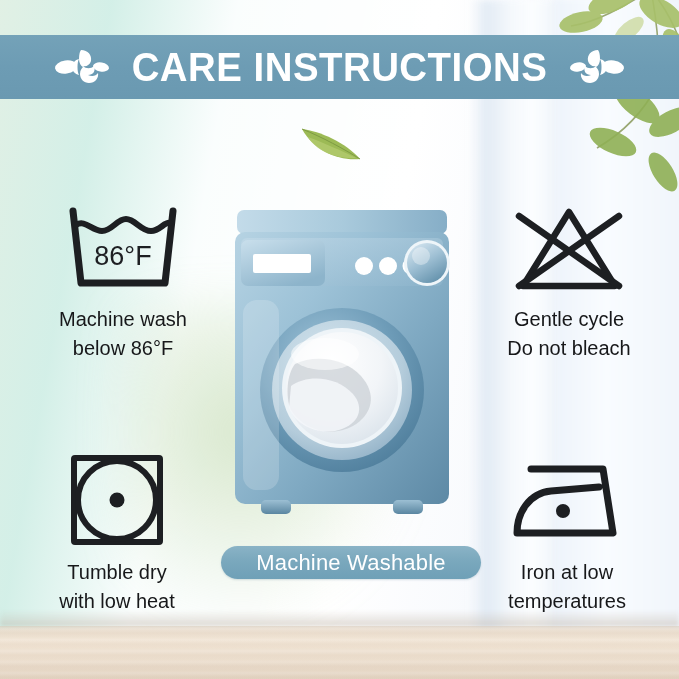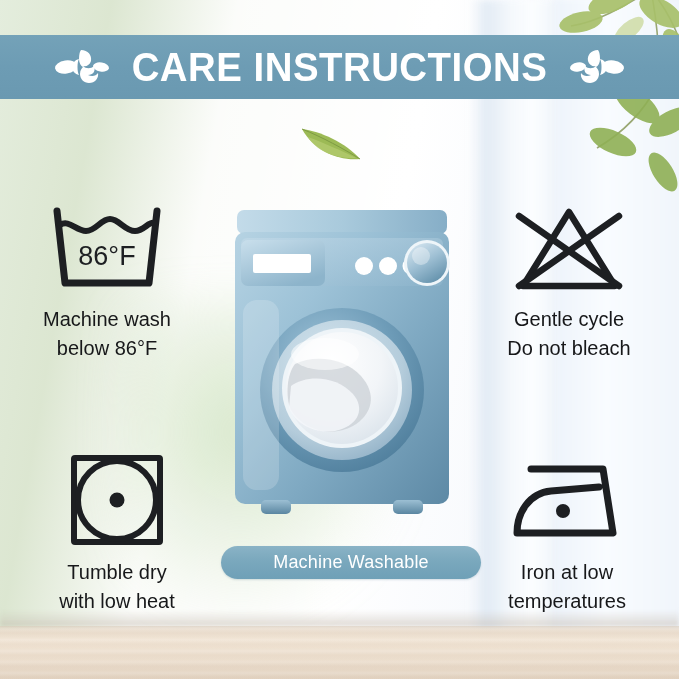--- a/index.html
+++ b/index.html
@@ -10,21 +10,21 @@
   }
   body {
     font-family: "Liberation Sans", sans-serif;
   }
 
   #page {
     position: relative;
     width: 679px;
     height: 679px;
     overflow: hidden;
-    background: #4d7c0f;
+    background: #14b8a6;
   }
 
   
   .bg-base {
     position: absolute;
     inset: 0;
     background:
       linear-gradient(100deg,
         rgba(236,243,232,0.95) 0%,
         rgba(245,249,243,0.85) 14%,
@@ -182,21 +182,21 @@
   }
   .item .cap {
     margin-top: 6px;
     color: #17181a;
     font-size: 20px;
     line-height: 29px;
     font-family: "Liberation Sans", sans-serif;
     white-space: pre-line;
   }
 
-  #item-wash    { left: 4px;  top: 195px; text-align: center; }
+  #item-wash    { left: 20px;  top: 195px; text-align: center; }
   #item-bleach  { left: 466px; top: 195px; }
   #item-dry     { left: 14px;  top: 448px; }
   #item-iron    { left: 464px; top: 448px; }
 
   
   .machine-wrap {
     position: absolute;
     left: 233px;
     top: 208px;
     width: 218px;
@@ -212,21 +212,21 @@
     height: 33px;
     border-radius: 17px;
     background: linear-gradient(180deg, #8ab3c6 0%, #7aa8bd 45%, #6fa0b7 100%);
     display: flex;
     align-items: center;
     justify-content: center;
     box-shadow: 0 1px 2px rgba(90,130,150,0.25);
   }
   .badge-text {
     color: #ffffff;
-    font-size: 18px;
+    font-size: 22px;
     letter-spacing: 0.2px;
     white-space: nowrap;
   }
 </style>
 </head>
 <body>
 
 <div id="page">
 
   <div class="bg-base"></div>

